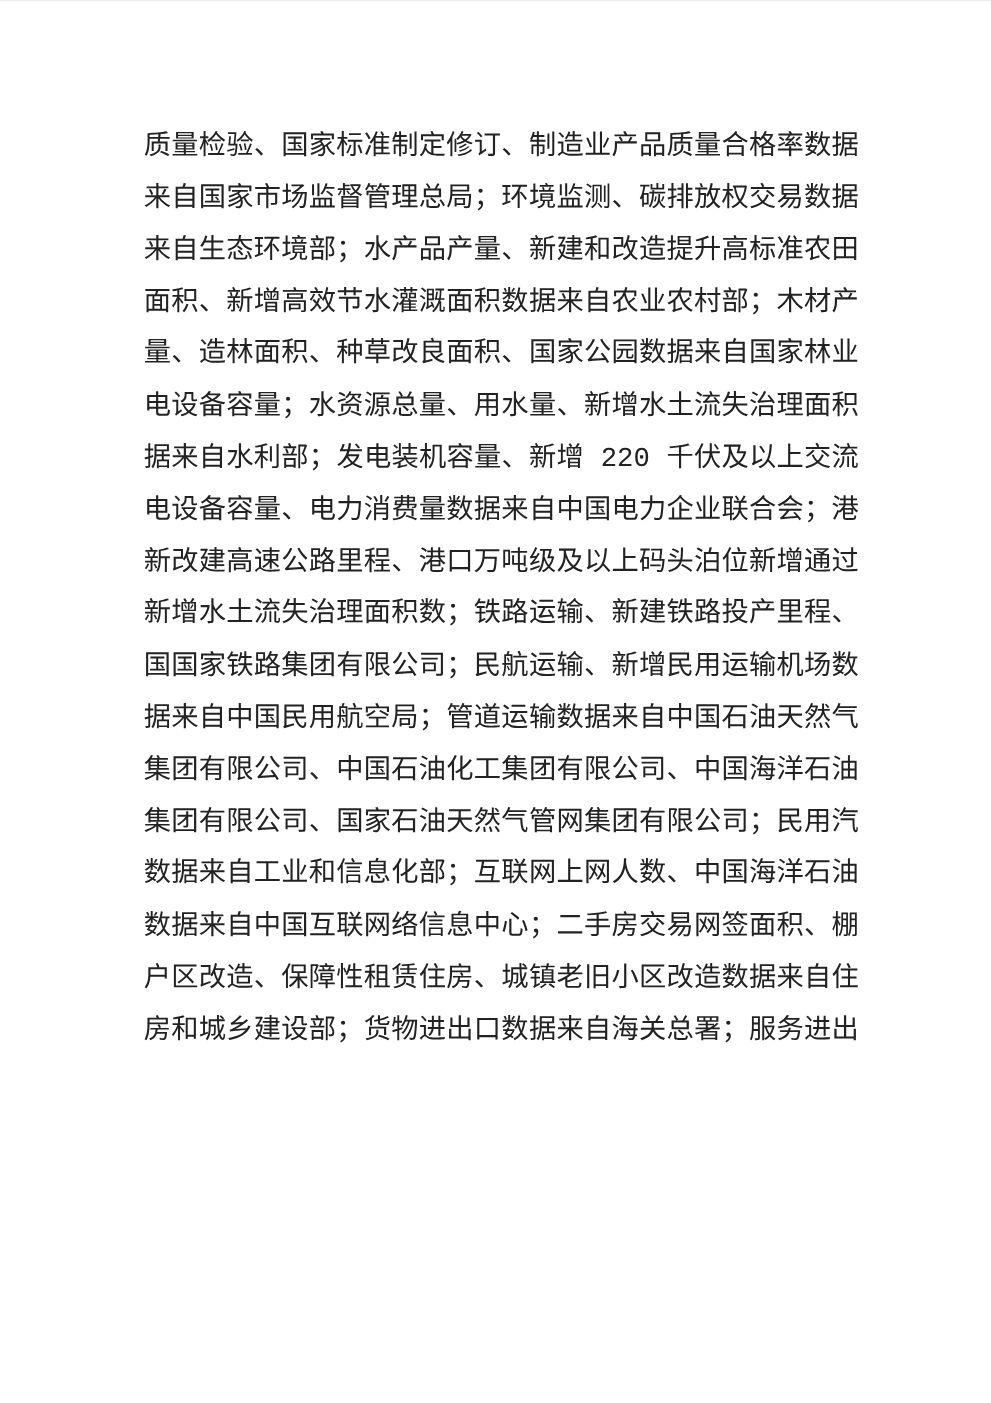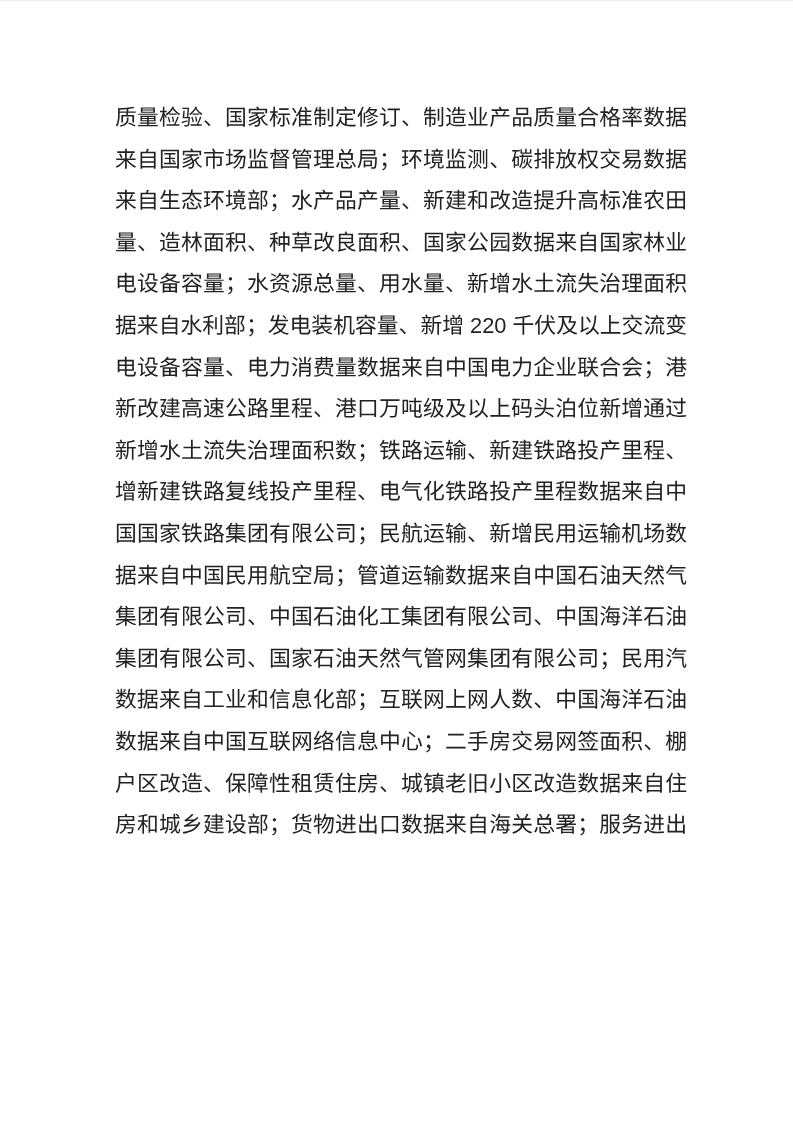--- a/index.html
+++ b/index.html
@@ -8,21 +8,21 @@
     background: #ffffff;
   }
   .page {
     position: relative;
     width: 793px;
     height: 1122px;
     background: #ffffff;
     border-top: 1px solid #ededed;
     box-sizing: border-box;
     overflow: hidden;
-    font-family: Liberation Sans, sans-serif;
+    font-family: Liberation Mono, monospace;
   }
   .text-block {
     position: absolute;
     left: 115px;
     top: 96px;
     width: 572px;
   }
   .text-line {
     height: 41.6px;
     line-height: 41.6px;
@@ -35,27 +35,27 @@
   }
 </style>
 </head>
 <body>
 
 <div class="page">
   <div class="text-block">
     <div class="text-line">质量检验、国家标准制定修订、制造业产品质量合格率数据</div>
     <div class="text-line">来自国家市场监督管理总局；环境监测、碳排放权交易数据</div>
     <div class="text-line">来自生态环境部；水产品产量、新建和改造提升高标准农田</div>
+    <div class="text-line">面积、新增高效节水灌溉面积数据来自农业农村部；木材产</div>
     <div class="text-line">量、造林面积、种草改良面积、国家公园数据来自国家林业</div>
     <div class="text-line">电设备容量；水资源总量、用水量、新增水土流失治理面积数</div>
     <div class="text-line">据来自水利部；发电装机容量、新增 220 千伏及以上交流变</div>
     <div class="text-line">电设备容量、电力消费量数据来自中国电力企业联合会；港</div>
     <div class="text-line">新改建高速公路里程、港口万吨级及以上码头泊位新增通过</div>
     <div class="text-line">新增水土流失治理面积数；铁路运输、新建铁路投产里程、</div>
-    <div class="text-line">增新建铁路复线投产里程、电气化铁路投产里程数据来自中</div>
     <div class="text-line">国国家铁路集团有限公司；民航运输、新增民用运输机场数</div>
     <div class="text-line">据来自中国民用航空局；管道运输数据来自中国石油天然气</div>
     <div class="text-line">集团有限公司、中国石油化工集团有限公司、中国海洋石油</div>
     <div class="text-line">集团有限公司、国家石油天然气管网集团有限公司；民用汽</div>
     <div class="text-line">数据来自工业和信息化部；互联网上网人数、中国海洋石油</div>
     <div class="text-line">数据来自中国互联网络信息中心；二手房交易网签面积、棚</div>
     <div class="text-line">户区改造、保障性租赁住房、城镇老旧小区改造数据来自住</div>
     <div class="text-line">房和城乡建设部；货物进出口数据来自海关总署；服务进出</div>
   </div>
 </div>

